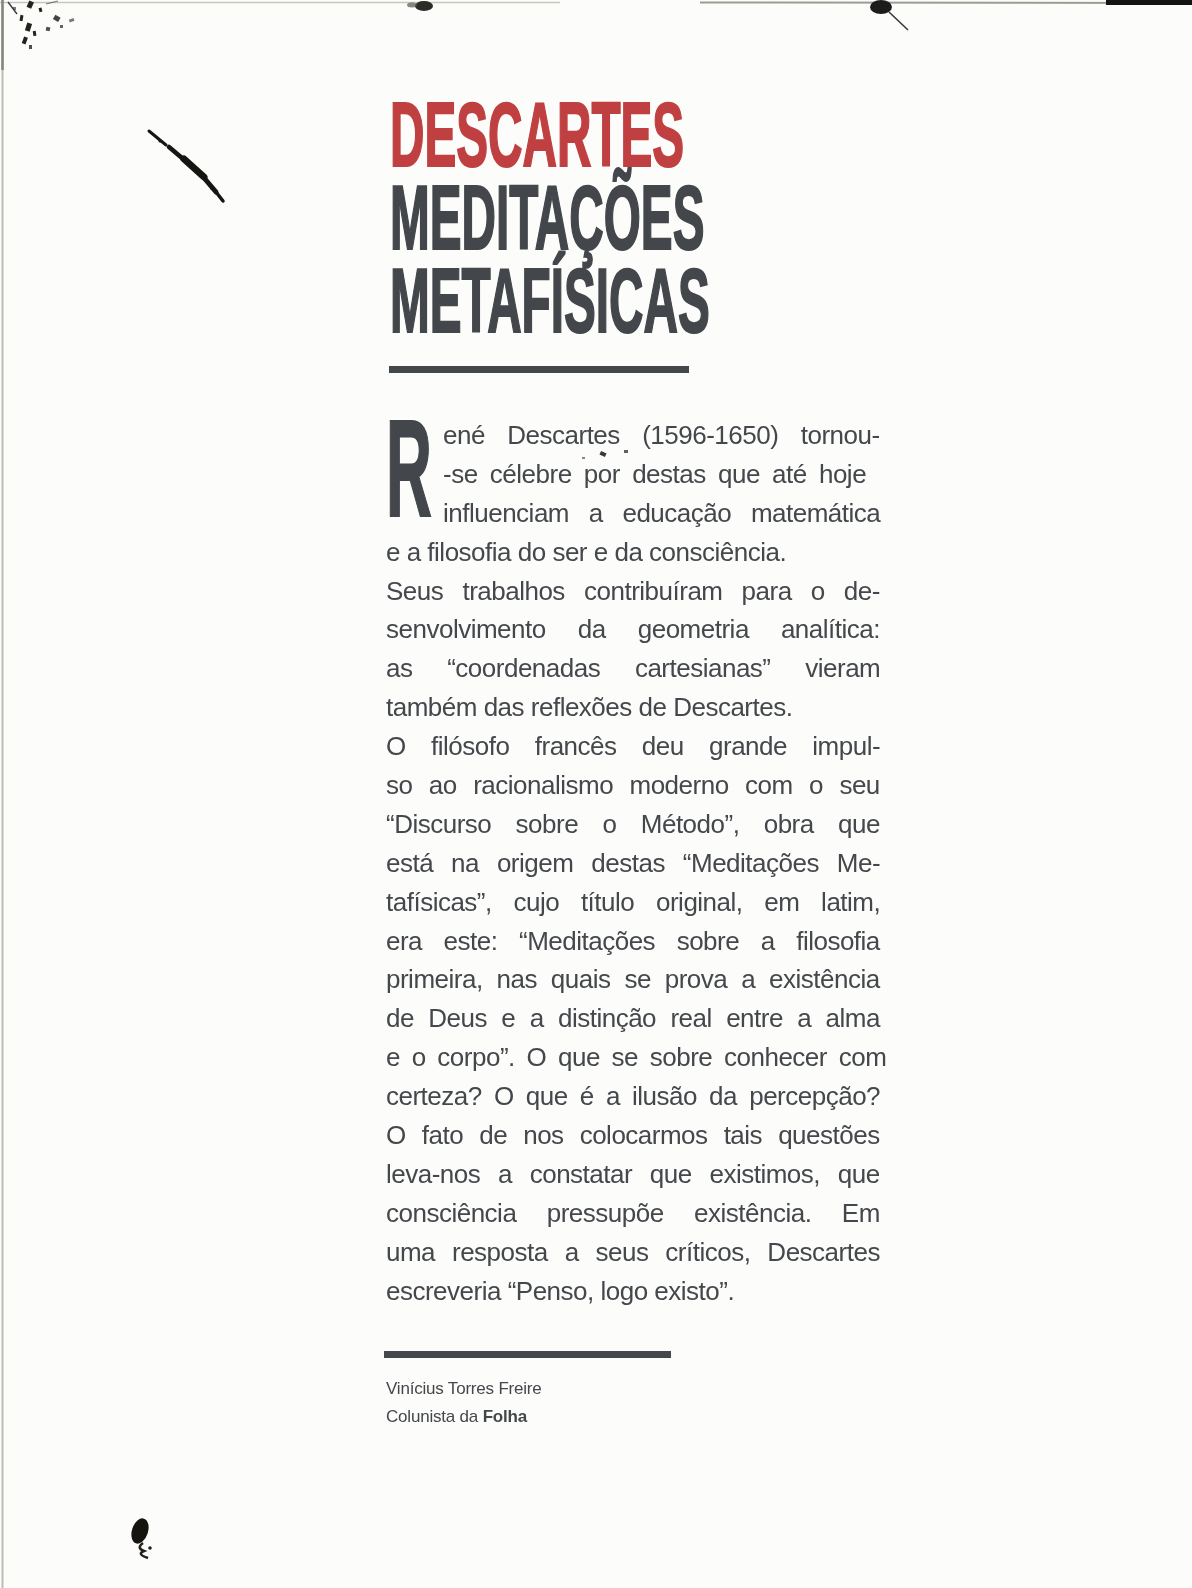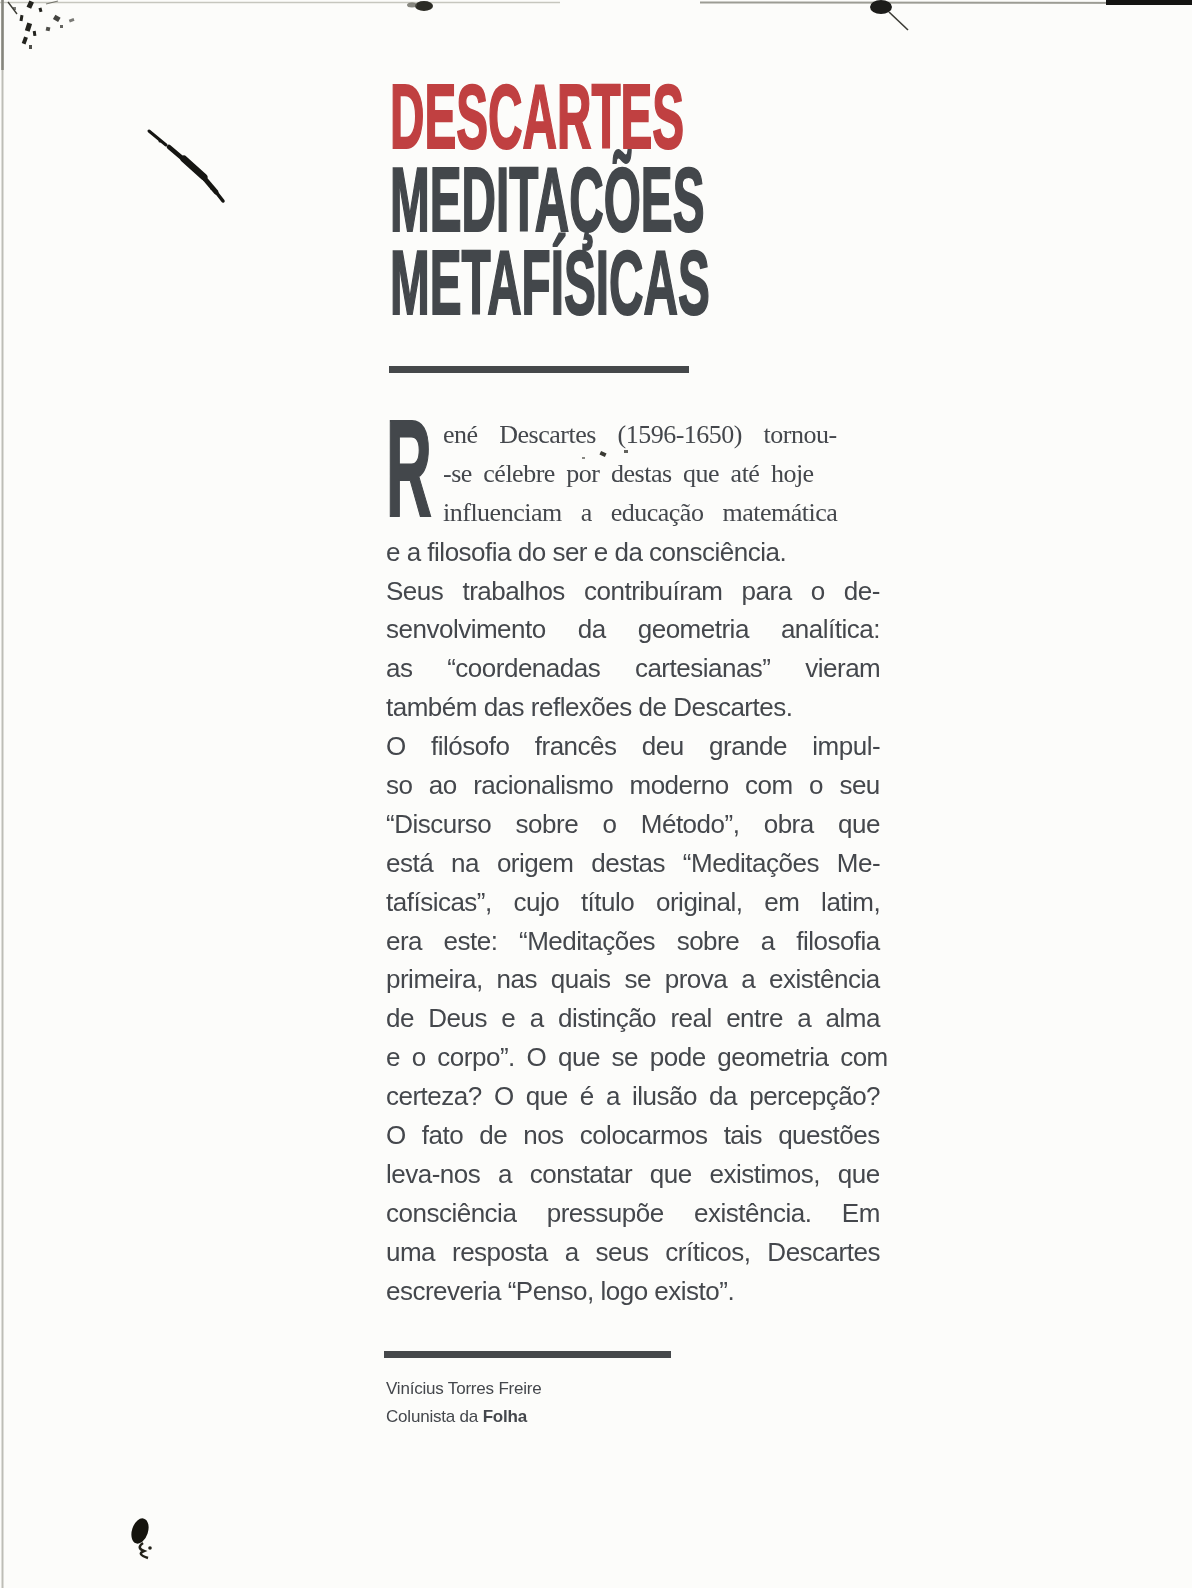--- a/index.html
+++ b/index.html
@@ -11,41 +11,41 @@
     --ink-mark:#1d1d18;
     --edge-line:#b3b3ab;
   }
   html,body{margin:0;padding:0;}
   body{
     width:1192px;height:1588px;position:relative;overflow:hidden;
     background:var(--page-bg);
     font-family:"Liberation Sans", sans-serif;
   }
   
-  .title-block{position:absolute;left:390px;top:76px;}
+  .title-block{position:absolute;left:390px;top:94px;}
   .title-line{
     display:block;font-weight:bold;font-size:90px;line-height:83px;
     letter-spacing:0px;white-space:nowrap;
     transform:scaleX(0.53);transform-origin:left top;
     -webkit-text-stroke:2px currentColor;
   }
   .title-line.red{color:var(--title-red);}
   .title-line.dark{color:var(--title-dark);}
   
   .rule{position:absolute;background:var(--rule-dark);height:7px;}
   .rule.top-rule{left:389px;top:366px;width:300px;}
   .rule.footer-rule{left:384px;top:1351px;width:287px;}
   
   .article{
     position:absolute;left:386px;top:416px;width:494px;
     font-size:26px;line-height:38.9px;letter-spacing:-0.5px;
     color:var(--body-text);
   }
   .tl{height:38.9px;white-space:nowrap;}
-  .tl.indent{padding-left:57px;font-family:Liberation Serif, serif;}
+  .tl.indent{padding-left:57px;}
   .drop-cap{
     position:absolute;left:0;top:-17px;
     font-size:138px;line-height:1;font-weight:bold;letter-spacing:0;
     color:var(--title-dark);
     transform:scaleX(0.46);transform-origin:left top;
     -webkit-text-stroke:2px currentColor;
   }
   
   .footer{
     position:absolute;left:386px;top:1375px;
@@ -80,21 +80,21 @@
       <div class="tl" style="word-spacing: 28px;"><span>as “coordenadas cartesianas” vieram</span></div>
       <div class="tl end"><span>também das reflexões de Descartes.</span></div>
       <div class="tl" style="word-spacing: 18.6px;"><span>O filósofo francês deu grande impul-</span></div>
       <div class="tl" style="word-spacing: 9.67px;"><span>so ao racionalismo moderno com o seu</span></div>
       <div class="tl" style="word-spacing: 17.6px;"><span>“Discurso sobre o Método”, obra que</span></div>
       <div class="tl" style="word-spacing: 11.2px;"><span>está na origem destas “Meditações Me-</span></div>
       <div class="tl" style="word-spacing: 15px;"><span>tafísicas”, cujo título original, em latim,</span></div>
       <div class="tl" style="word-spacing: 14.8px;"><span>era este: “Meditações sobre a filosofia</span></div>
       <div class="tl" style="word-spacing: 7.17px;"><span>primeira, nas quais se prova a existência</span></div>
       <div class="tl" style="word-spacing: 7.63px;"><span>de Deus e a distinção real entre a alma</span></div>
-      <div class="tl" style="word-spacing: 5px;"><span>e o corpo”. O que se pode geometria com</span></div>
+      <div class="tl" style="word-spacing: 5px;"><span>e o corpo”. O que se sobre conhecer com</span></div>
       <div class="tl" style="word-spacing: 5.43px;"><span>certeza? O que é a ilusão da percepção?</span></div>
       <div class="tl" style="word-spacing: 9.33px;"><span>O fato de nos colocarmos tais questões</span></div>
       <div class="tl" style="word-spacing: 11px;"><span>leva-nos a constatar que existimos, que</span></div>
       <div class="tl" style="word-spacing: 23.67px;"><span>consciência pressupõe existência. Em</span></div>
       <div class="tl" style="word-spacing: 10.2px;"><span>uma resposta a seus críticos, Descartes</span></div>
       <div class="tl end"><span>escreveria “Penso, logo existo”.</span></div>
     </div>
 </div>
 
 <div class="footer">

